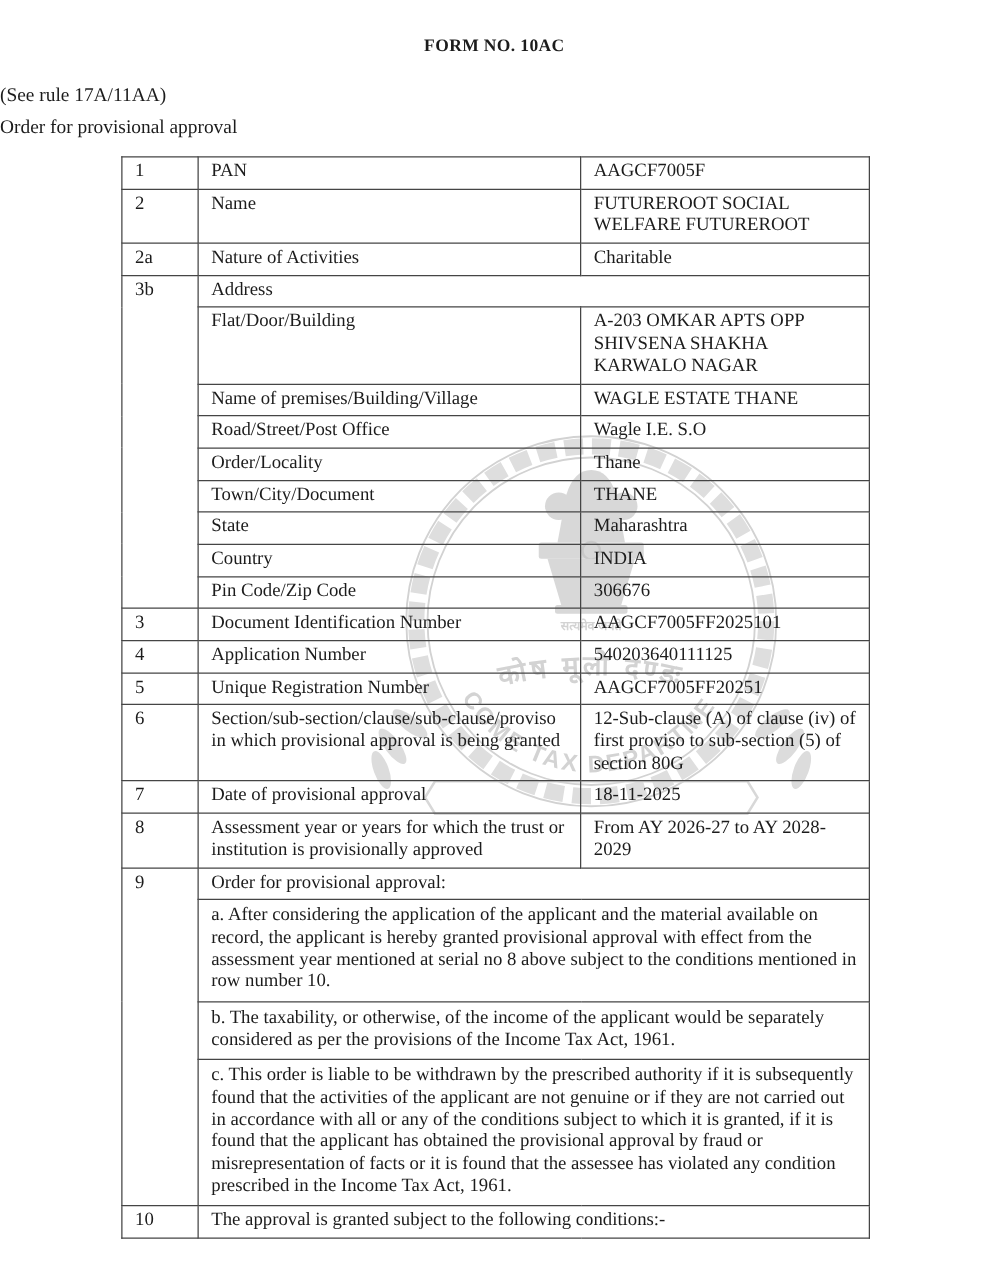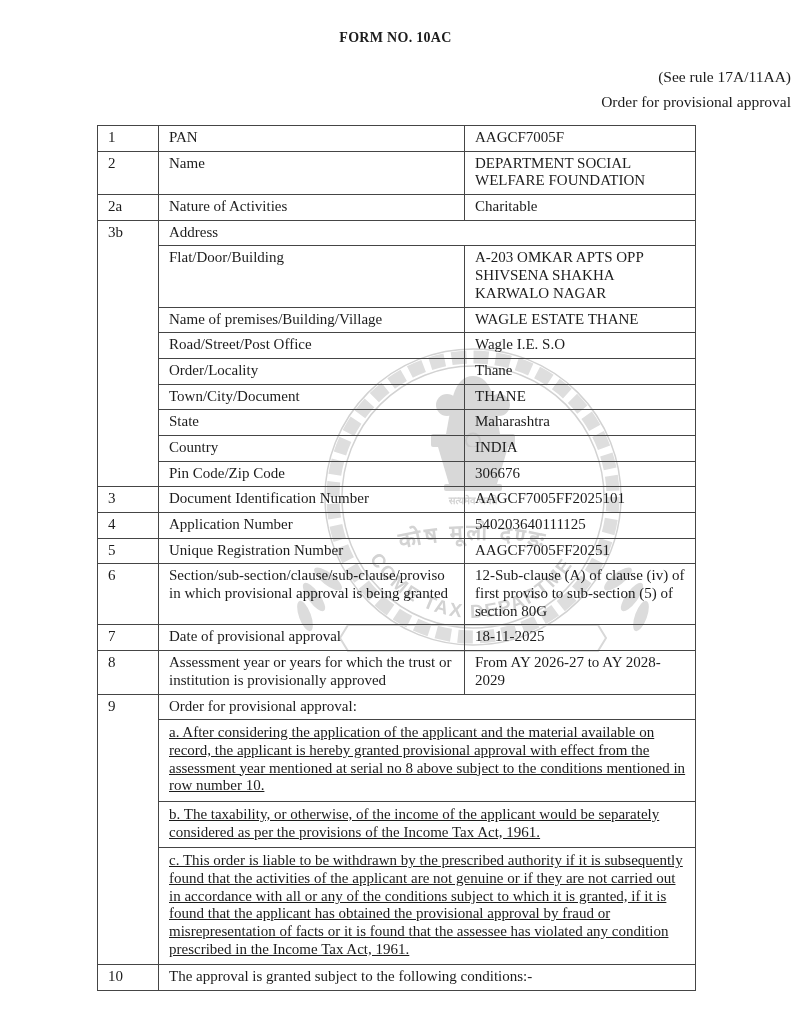--- a/index.html
+++ b/index.html
@@ -12,21 +12,21 @@
     position: relative;
   }
   .page-title {
     text-align: center;
     padding-top: 30px;
     font-size: 14px;
     font-weight: bold;
     letter-spacing: 0.3px;
   }
   .subtitle {
-    text-align: right;
+    text-align: left;
     font-size: 15.5px;
   }
   .subtitle.rule-ref { margin-top: 22px; }
   .subtitle.order-ref { margin-top: 7px; }
 
   .watermark {
     position: absolute;
     left: 248px; top: 342px;
     width: 450px; height: 330px;
     z-index: 0;
@@ -53,21 +53,21 @@
   td {
     border: 1px solid #454545;
     padding: 3px 8px 4px 10px;
     font-size: 15px;
     line-height: 1.18;
     vertical-align: top;
     background: transparent;
     word-wrap: break-word;
   }
   td.sno { padding-left: 10px; }
-  td.clause { padding-top: 4px; padding-bottom: 6px; text-decoration: underline; }
+  td.clause { padding-top: 4px; padding-bottom: 6px; }
 </style>
 </head>
 <body>
 
 <svg class="watermark" viewBox="0 0 450 330" xmlns="http://www.w3.org/2000/svg" aria-hidden="true">
 
   <circle cx="225" cy="155" r="148" fill="none" stroke="#d2d2d2" stroke-width="1.5"></circle>
   <circle cx="225" cy="155" r="140" fill="none" stroke="#dedede" stroke-width="13" stroke-dasharray="15 7"></circle>
   <circle cx="225" cy="155" r="131" fill="none" stroke="#d2d2d2" stroke-width="1.5"></circle>
 
@@ -117,21 +117,21 @@
     </colgroup>
   <tbody>
     <tr>
       <td class="sno">1</td>
       <td>PAN</td>
       <td>AAGCF7005F</td>
     </tr>
     <tr>
       <td class="sno">2</td>
       <td>Name</td>
-      <td>DEPARTMENT SOCIAL WELFARE FOUNDATION</td>
+      <td>FUTUREROOT SOCIAL WELFARE FUTUREROOT</td>
     </tr>
     <tr>
       <td class="sno">2a</td>
       <td>Nature of Activities</td>
       <td>Charitable</td>
     </tr>
 
     <tr>
       <td class="sno" rowspan="9">3b</td>
       <td colspan="2">Address</td>

